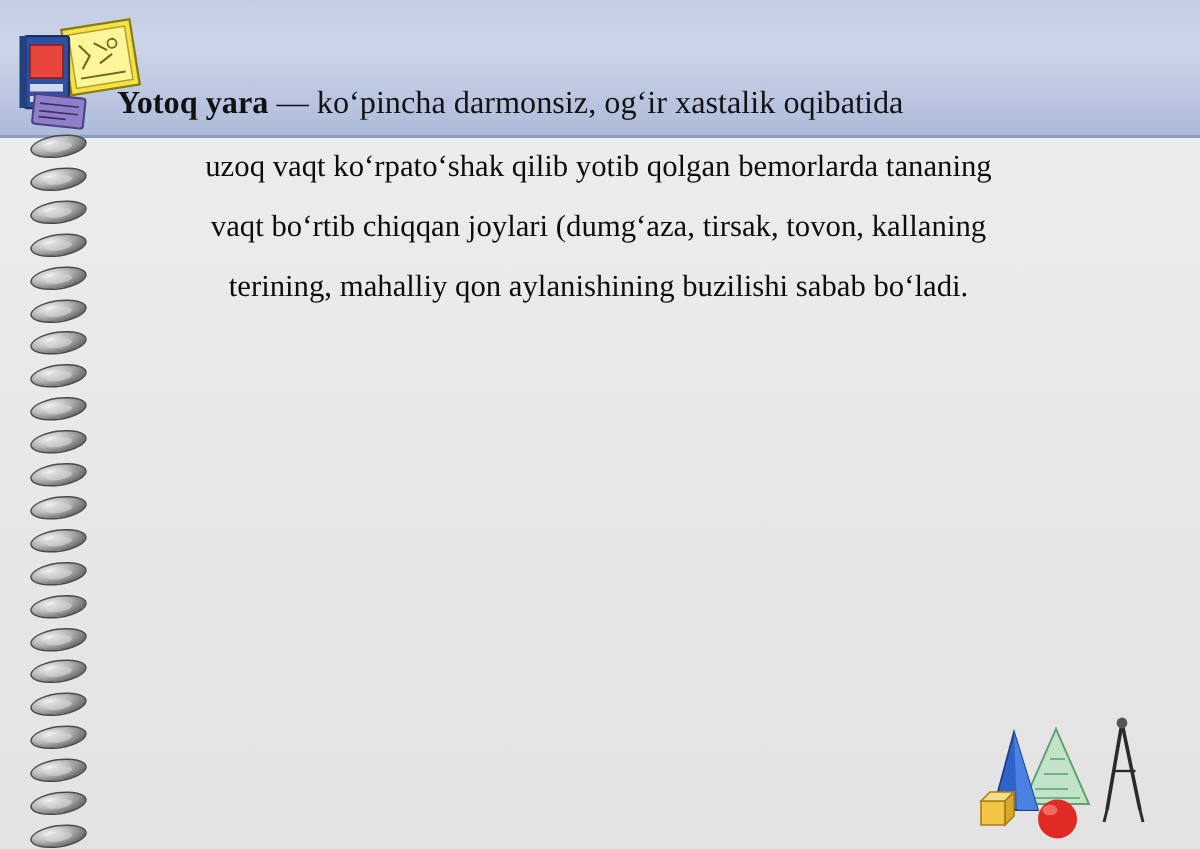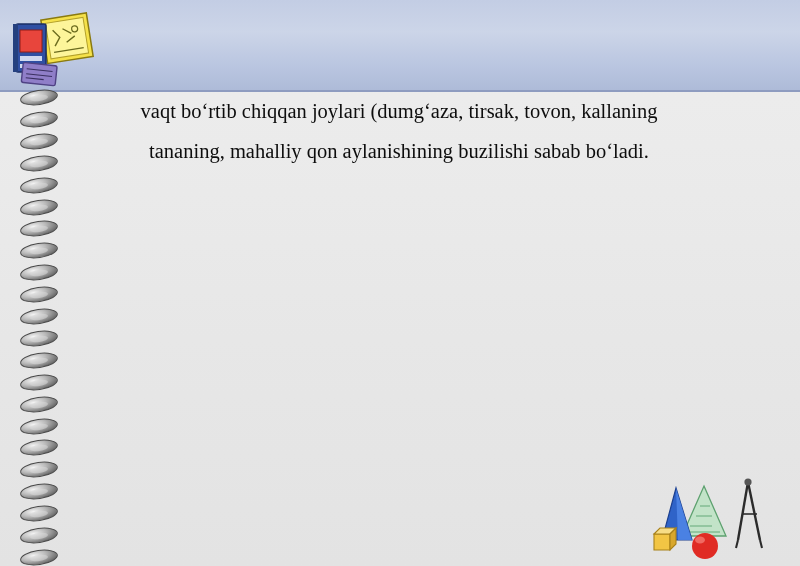--- a/index.html
+++ b/index.html
@@ -136,20 +136,23 @@
         <rect x="5" y="16" width="5" height="48" fill="#24407f"></rect>
       </g>
 
       <g transform="rotate(6 30 68)">
         <rect x="14" y="56" width="34" height="20" rx="2" fill="#8f7ec8" stroke="#4f4284" stroke-width="1.4"></rect>
         <path d="M18 62 h26 M18 67 h26 M18 71 h18" stroke="#3a3060" stroke-width="1.1"></path>
       </g>
     </svg>
   </div>
 
+  <div class="header-text">
+    <b>Yotoq yara</b><span> — </span><span>ko‘pincha darmonsiz, og‘ir xastalik oqibatida</span>
+  </div>
 
   <div class="spiral" id="spiral">
       <div class="ring" style="top: 0px;"></div>
       <div class="ring" style="top: 21.9048px;"></div>
       <div class="ring" style="top: 43.8095px;"></div>
       <div class="ring" style="top: 65.7143px;"></div>
       <div class="ring" style="top: 87.619px;"></div>
       <div class="ring" style="top: 109.524px;"></div>
       <div class="ring" style="top: 131.429px;"></div>
       <div class="ring" style="top: 153.333px;"></div>
@@ -163,22 +166,23 @@
       <div class="ring" style="top: 328.571px;"></div>
       <div class="ring" style="top: 350.476px;"></div>
       <div class="ring" style="top: 372.381px;"></div>
       <div class="ring" style="top: 394.286px;"></div>
       <div class="ring" style="top: 416.19px;"></div>
       <div class="ring" style="top: 438.095px;"></div>
       <div class="ring" style="top: 460px;"></div>
     </div>
 
   <div class="body-text">
+    <p class="para p1">uzoq vaqt ko‘rpato‘shak qilib yotib qolgan bemorlarda tananing</p>
     <p class="para p2">vaqt bo‘rtib chiqqan joylari (dumg‘aza, tirsak, tovon, kallaning</p>
-    <p class="para p5">tananing, mahalliy qon aylanishining buzilishi sabab bo‘ladi.</p>
+    <p class="para p5">terining, mahalliy qon aylanishining buzilishi sabab bo‘ladi.</p>
   </div>
 
   <div class="clipart-shapes">
     <svg width="130" height="88" viewBox="0 0 130 88" xmlns="http://www.w3.org/2000/svg">
 
       <g>
         <path d="M52 12 L74 62 L30 62 Z" fill="#bfe3c6" stroke="#4f9a63" stroke-width="1.3" opacity="0.9"></path>
         <path d="M38 52 L60 52 M34 58 L68 58 M44 42 L60 42 M48 32 L58 32" stroke="#5aa36f" stroke-width="0.9"></path>
       </g>
 

